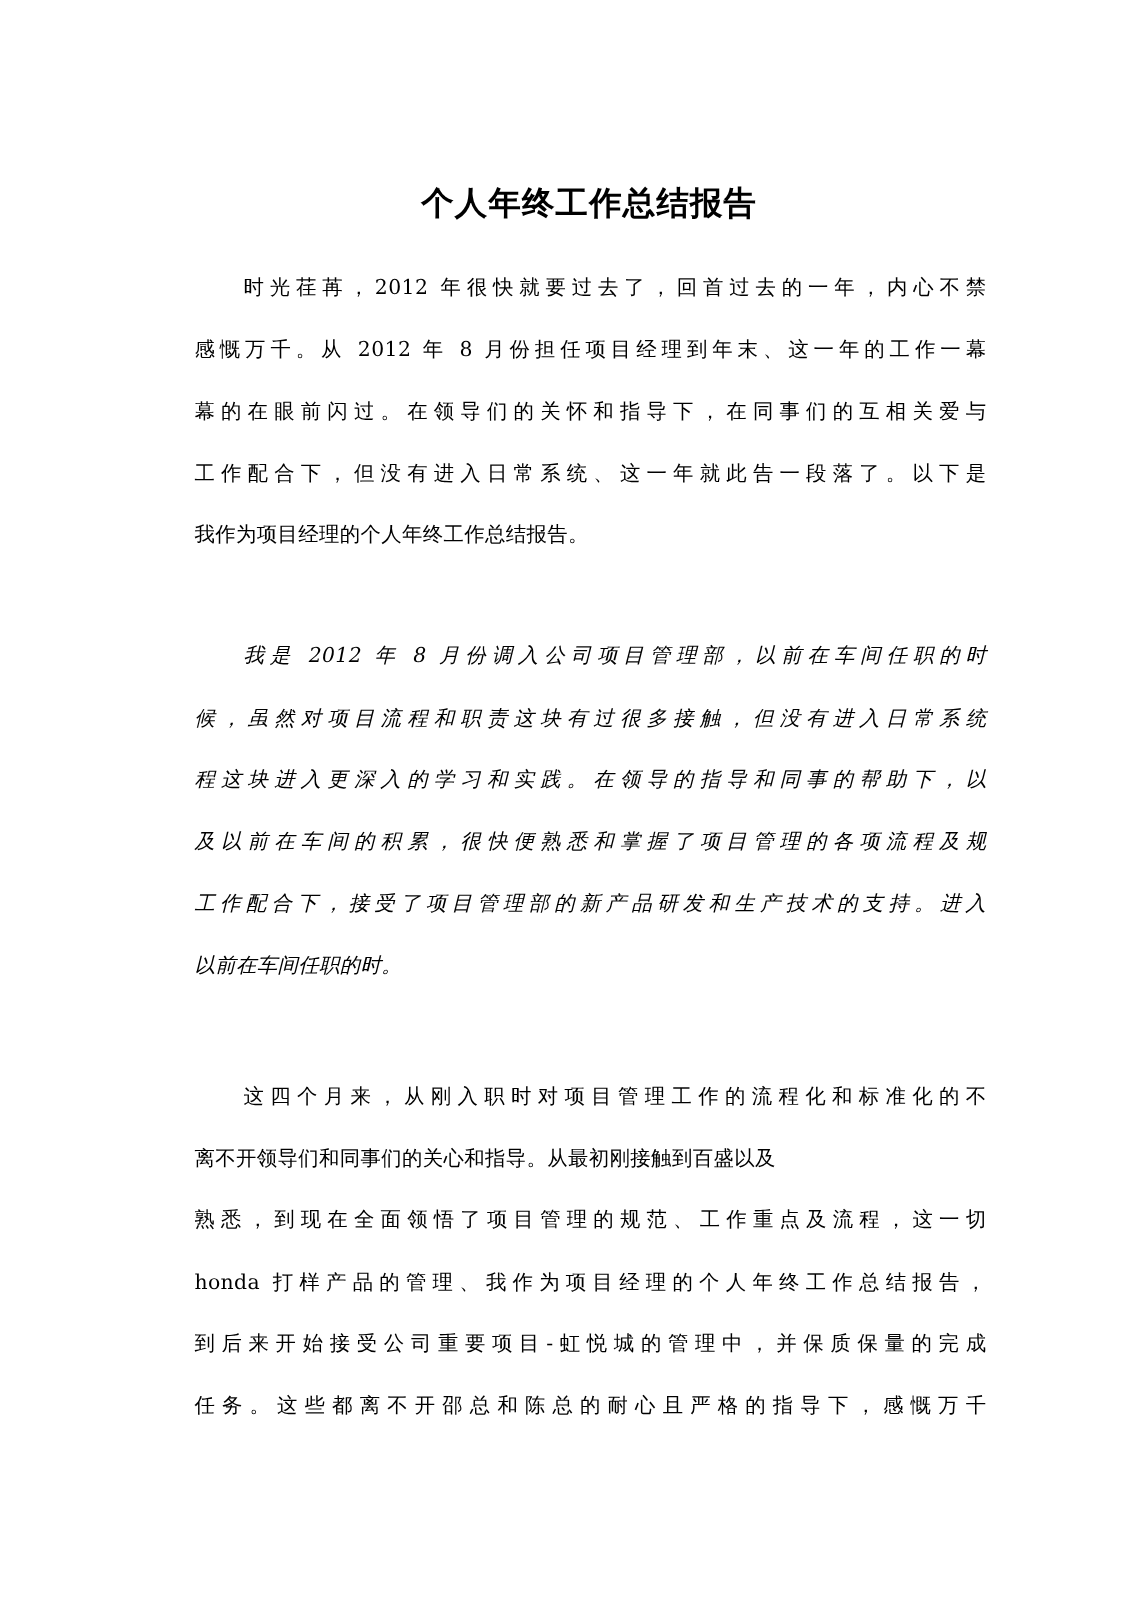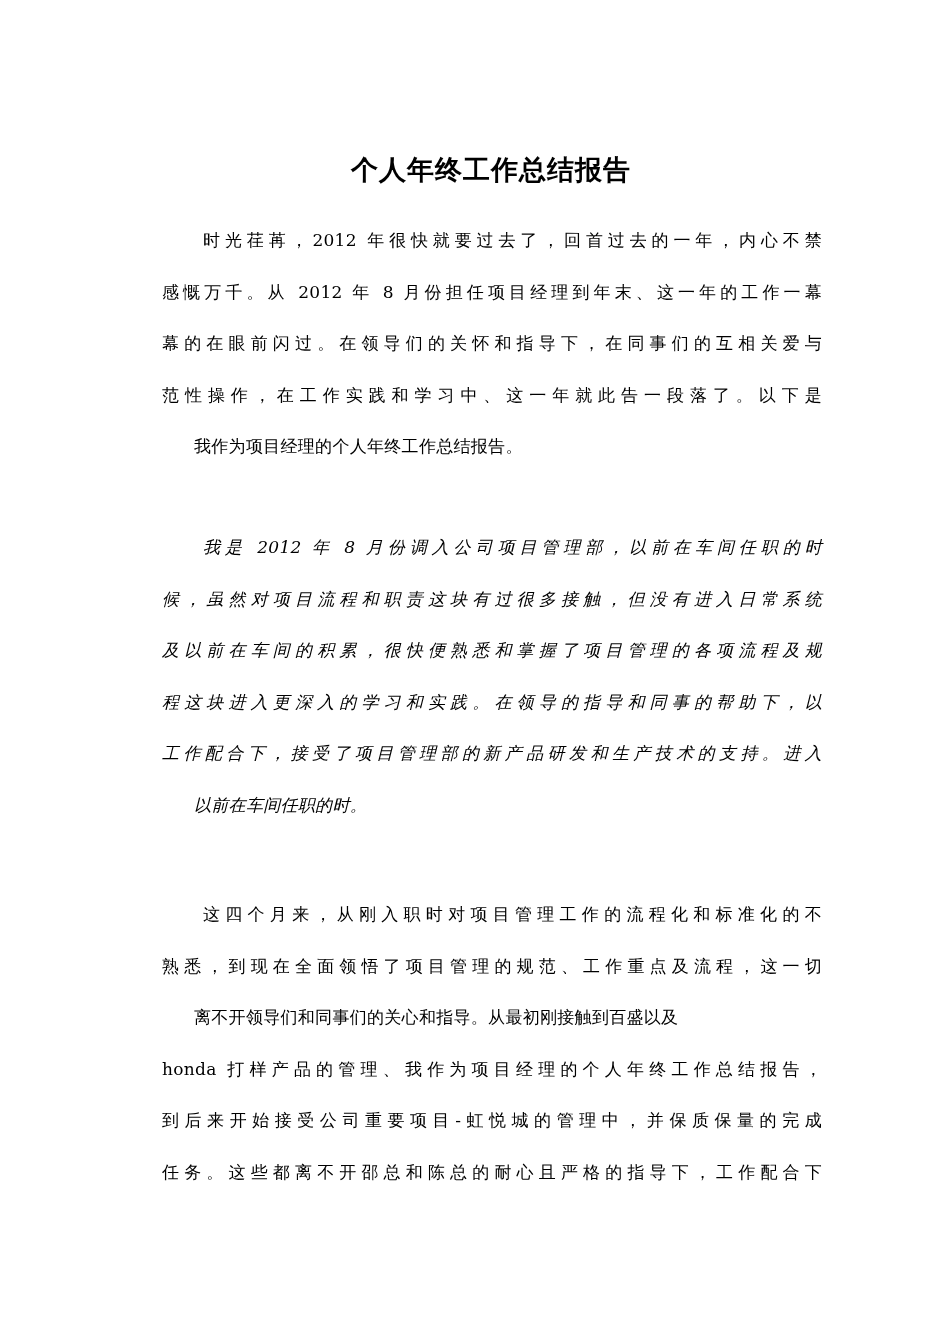--- a/index.html
+++ b/index.html
@@ -45,52 +45,51 @@
       height: 51.5px;
       line-height: 51.5px;
       font-size: 17px;
       white-space: nowrap;
       text-align: justify;
       text-align-last: justify;
       letter-spacing: 0.3px;
     }
     .line.last {
       text-align-last: left;
-      margin-left: 32px;
     }
     .line.indent {
       padding-left: 41px;
     }
   </style>
 </head>
 <body>
 
 <div class="page">
 
   <div class="title">个人年终工作总结报告</div>
 
   <div class="para" style="top:215px;">
     <span class="line indent">时光荏苒，2012 年很快就要过去了，回首过去的一年，内心不禁</span>
     <span class="line">感慨万千。从 2012 年 8 月份担任项目经理到年末、这一年的工作一幕</span>
     <span class="line">幕的在眼前闪过。在领导们的关怀和指导下，在同事们的互相关爱与</span>
-    <span class="line">范性操作，在工作实践和学习中、这一年就此告一段落了。以下是</span>
+    <span class="line">工作配合下，但没有进入日常系统、这一年就此告一段落了。以下是</span>
     <span class="line last">我作为项目经理的个人年终工作总结报告。</span>
   </div>
 
   <div class="para" style="top:522px;font-style:italic;">
     <span class="line indent">我是 2012 年 8 月份调入公司项目管理部，以前在车间任职的时</span>
     <span class="line">候，虽然对项目流程和职责这块有过很多接触，但没有进入日常系统</span>
+    <span class="line">程这块进入更深入的学习和实践。在领导的指导和同事的帮助下，以</span>
     <span class="line">及以前在车间的积累，很快便熟悉和掌握了项目管理的各项流程及规</span>
-    <span class="line">程这块进入更深入的学习和实践。在领导的指导和同事的帮助下，以</span>
     <span class="line">工作配合下，接受了项目管理部的新产品研发和生产技术的支持。进入</span>
     <span class="line last">以前在车间任职的时。</span>
   </div>
 
   <div class="para" style="top:889px;">
     <span class="line indent">这四个月来，从刚入职时对项目管理工作的流程化和标准化的不</span>
+    <span class="line last">离不开领导们和同事们的关心和指导。从最初刚接触到百盛以及</span>
     <span class="line">熟悉，到现在全面领悟了项目管理的规范、工作重点及流程，这一切</span>
-    <span class="line last">离不开领导们和同事们的关心和指导。从最初刚接触到百盛以及</span>
     <span class="line">honda 打样产品的管理、我作为项目经理的个人年终工作总结报告，</span>
     <span class="line">到后来开始接受公司重要项目-虹悦城的管理中，并保质保量的完成</span>
-    <span class="line">任务。这些都离不开邵总和陈总的耐心且严格的指导下，工作配合下</span>
+    <span class="line">任务。这些都离不开邵总和陈总的耐心且严格的指导下，感慨万千</span>
   </div>
 
 </div>
 
 </body></html>

